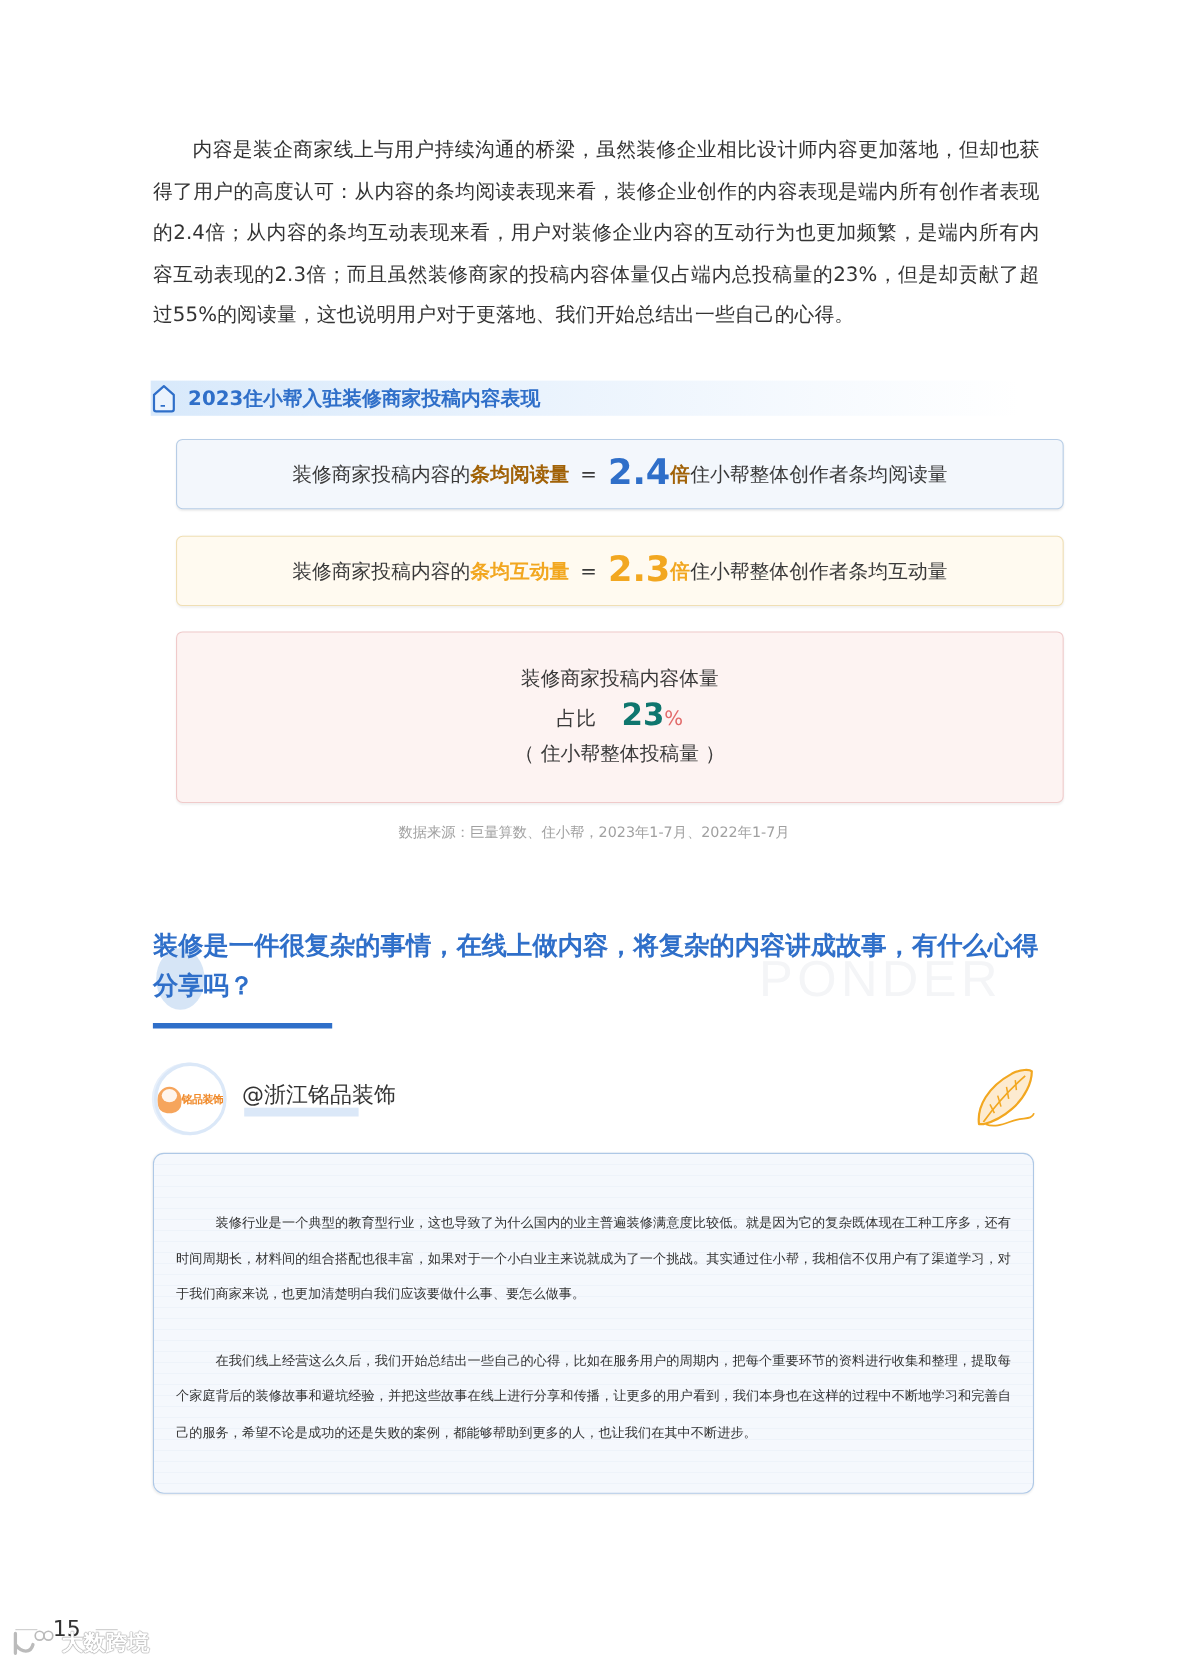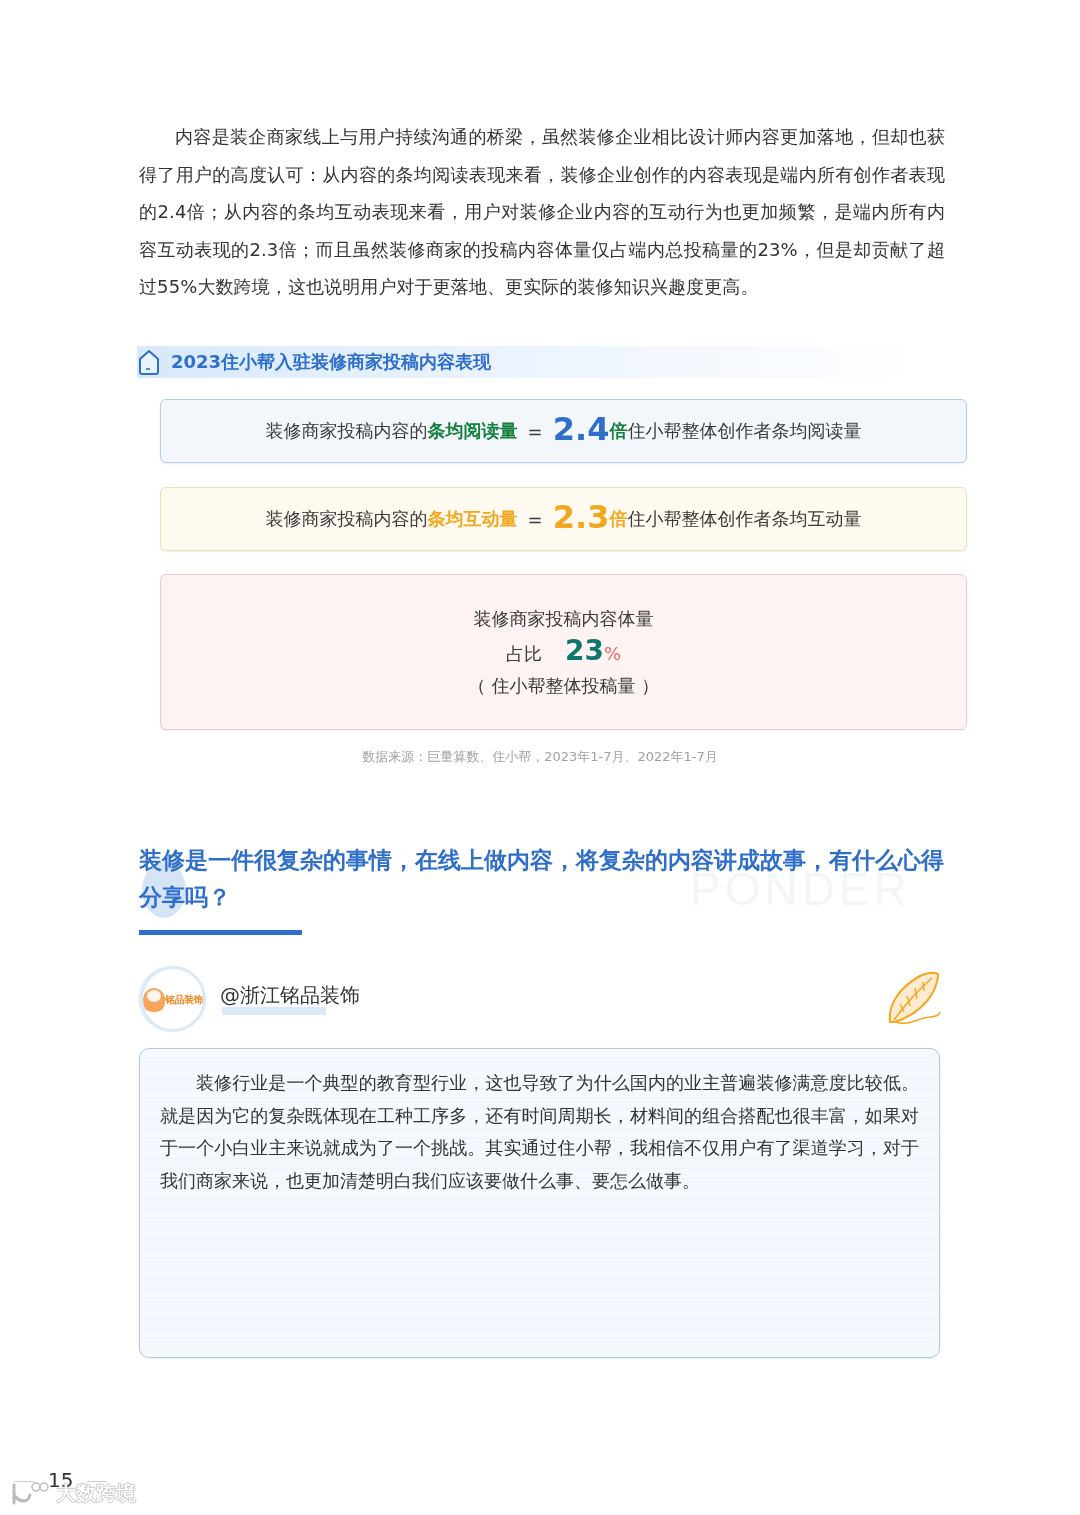--- a/index.html
+++ b/index.html
@@ -24,21 +24,21 @@
 
   .stat-box {
     position: absolute; left: 160px; width: 807px; border-radius: 6px;
     display: flex; align-items: center; justify-content: center;
     font-size: 18px; color: #3a3a3a; white-space: nowrap;
   }
   .box-blue { top: 399px; height: 64px; background: #f3f7fc; border: 1px solid #b7cde6; box-shadow: 0 1px 2px rgba(0,0,0,0.08); }
   .box-yellow { top: 487px; height: 64px; background: #fffaf0; border: 1px solid #f0dfb4; box-shadow: 0 1px 2px rgba(0,0,0,0.06); }
   .box-red { top: 574px; height: 156px; background: #fdf3f2; border: 1px solid #f0caca; box-shadow: 0 1px 2px rgba(0,0,0,0.06); }
 
-  .hl-blue { color: #15803d; font-weight: bold; }
+  .hl-blue { color: #a16207; font-weight: bold; }
   .hl-yellow { color: #f2a720; font-weight: bold; }
   .eq { margin: 0 10px; color: #3a3a3a; }
   .big-num { font-size: 32px; font-weight: bold; line-height: 1; position: relative; top: -2px; }
   .big-blue { color: #2f6fc9; }
   .big-yellow { color: #f2a720; }
   .unit { font-weight: bold; }
 
   .red-cols { display: flex; gap: 118px; }
   .red-col { text-align: center; font-size: 18px; line-height: 32px; color: #3a3a3a; }
   .red-pct { color: #0f766e; font-size: 28px; font-weight: bold; margin-left: 23px; }
@@ -83,41 +83,42 @@
 
   .quill { position: absolute; left: 880px; top: 966px; width: 66px; height: 66px; }
 
   .quote-box {
     position: absolute; left: 139px; top: 1048px; width: 801px; height: 310px;
     border: 1px solid #aec8e6; border-radius: 10px;
     background: repeating-linear-gradient(180deg, #f5f8fd 0px, #f5f8fd 9px, #eef3fa 9px, #eef3fa 10px);
     padding: 18px 20px 0 20px; box-shadow: 0 1px 2px rgba(0,0,0,0.08);
   }
   .quote-box p {
-    font-size: 18px; line-height: 32.5px; color: #333333; text-indent: 36px; text-align: justify;
+    font-size: 12px; line-height: 32.5px; color: #333333; text-indent: 36px; text-align: justify;
     margin-bottom: 10px;
+    margin-top: 28px;
   }
 
   .page-num {
     position: absolute; left: 0; width: 1080px; top: 1436px; text-align: left;
     font-size: 20px; color: #333333; margin-top: 32px;
   }
   .page-num .dash { display: inline-block; width: 20px; height: 1px; background: #cccccc; vertical-align: middle; margin: 0 14px; }
 
   .wm-logo {
     position: absolute; left: 10px; top: 1480px; display: flex; align-items: center; gap: 6px;
     font-size: 20px; color: #ffffff; font-weight: bold;
     text-shadow: 0 0 1px #999, 0 0 1px #999, 0 0 1px #999;
   }
 </style>
 </head>
 <body>
 
 <div class="intro">
-  <p>内容是装企商家线上与用户持续沟通的桥梁，虽然装修企业相比设计师内容更加落地，但却也获得了用户的高度认可：从内容的条均阅读表现来看，装修企业创作的内容表现是端内所有创作者表现的2.4倍；从内容的条均互动表现来看，用户对装修企业内容的互动行为也更加频繁，是端内所有内容互动表现的2.3倍；而且虽然装修商家的投稿内容体量仅占端内总投稿量的23%，但是却贡献了超过55%大数跨境，这也说明用户对于更落地、更实际的装修知识兴趣度更高。</p>
+  <p>内容是装企商家线上与用户持续沟通的桥梁，虽然装修企业相比设计师内容更加落地，但却也获得了用户的高度认可：从内容的条均阅读表现来看，装修企业创作的内容表现是端内所有创作者表现的2.4倍；从内容的条均互动表现来看，用户对装修企业内容的互动行为也更加频繁，是端内所有内容互动表现的2.3倍；而且虽然装修商家的投稿内容体量仅占端内总投稿量的23%，但是却贡献了超过55%的阅读量，这也说明用户对于更落地、我们开始总结出一些自己的心得。</p>
 </div>
 
 <div class="sec-header">
   <span class="house">
     <svg width="24" height="28" viewBox="0 0 24 28">
       <path d="M3 11 L12 3 L21 11 L21 24 Q21 26 19 26 L5 26 Q3 26 3 24 Z" fill="#eaf3fd" stroke="#2f6fc9" stroke-width="2" stroke-linejoin="round"></path>
       <line x1="9" y1="21" x2="13" y2="21" stroke="#2f6fc9" stroke-width="1.6"></line>
     </svg>
   </span>
   <span class="title">2023住小帮入驻装修商家投稿内容表现</span>
@@ -171,20 +172,21 @@
   <svg width="66" height="66" viewBox="0 0 66 66">
     <path d="M10 56 C8 40 18 22 40 10 C48 6 56 6 58 8 C58 18 52 32 40 42 C32 49 22 54 14 56 Z" fill="#fdebd0" stroke="#f2a720" stroke-width="2" stroke-linejoin="round"></path>
     <path d="M14 54 C24 40 36 26 52 12" fill="none" stroke="#f2a720" stroke-width="1.6"></path>
     <path d="M24 46 L20 38 M30 40 L27 30 M37 33 L35 22 M44 25 L43 16" stroke="#f2a720" stroke-width="1.4" fill="none"></path>
     <path d="M16 56 C26 60 36 54 44 52 C52 50 58 52 60 46" fill="none" stroke="#f2a720" stroke-width="1.6"></path>
   </svg>
 </div>
 
 <div class="quote-box">
   <p>装修行业是一个典型的教育型行业，这也导致了为什么国内的业主普遍装修满意度比较低。就是因为它的复杂既体现在工种工序多，还有时间周期长，材料间的组合搭配也很丰富，如果对于一个小白业主来说就成为了一个挑战。其实通过住小帮，我相信不仅用户有了渠道学习，对于我们商家来说，也更加清楚明白我们应该要做什么事、要怎么做事。</p>
+  <p>在我们线上经营这么久后，我们开始总结出一些自己的心得，比如在服务用户的周期内，把每个重要环节的资料进行收集和整理，提取每个家庭背后的装修故事和避坑经验，并把这些故事在线上进行分享和传播，让更多的用户看到，我们本身也在这样的过程中不断地学习和完善自己的服务，希望不论是成功的还是失败的案例，都能够帮助到更多的人，也让我们在其中不断进步。</p>
 </div>
 
 <div class="page-num">
   <span class="dash"></span><span>15</span><span class="dash"></span>
 </div>
 
 <div class="wm-logo">
   <svg width="40" height="26" viewBox="0 0 40 26">
     <path d="M4 4 L4 22 M4 14 C10 22 18 22 20 14" fill="none" stroke="#bbbbbb" stroke-width="3" stroke-linecap="round"></path>
     <circle cx="26" cy="6" r="4" fill="none" stroke="#bbbbbb" stroke-width="1.5"></circle>

